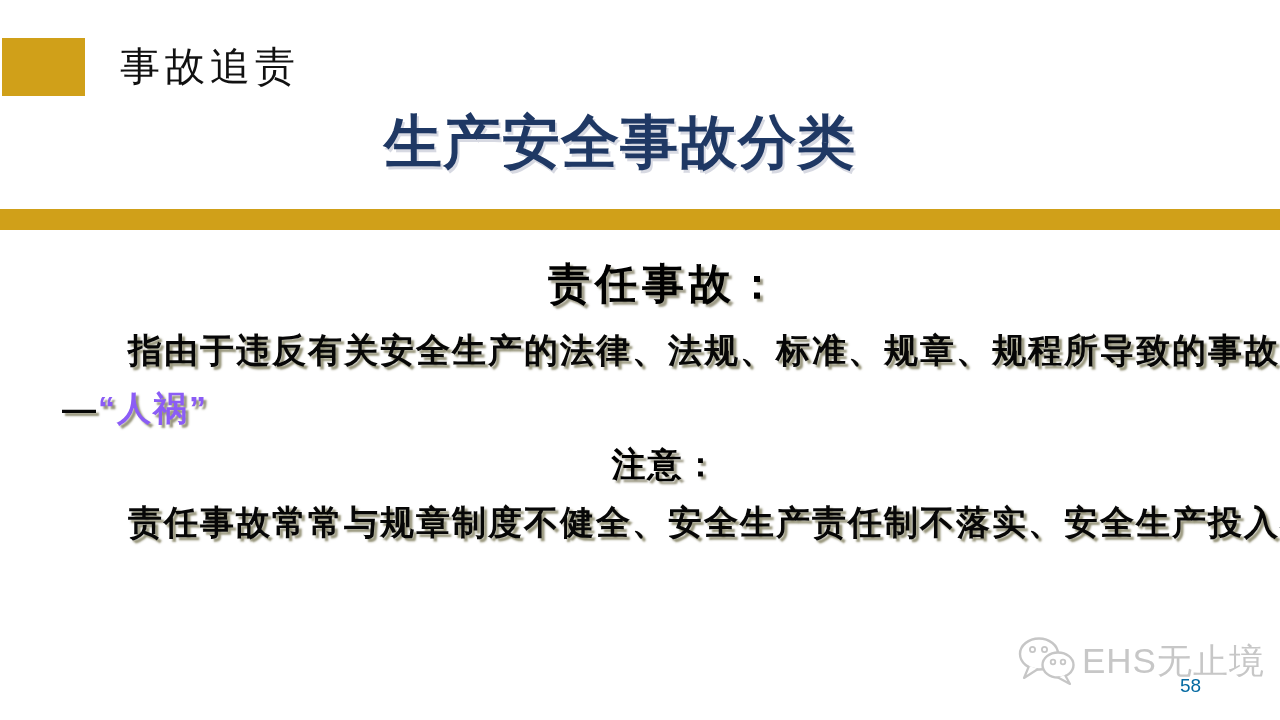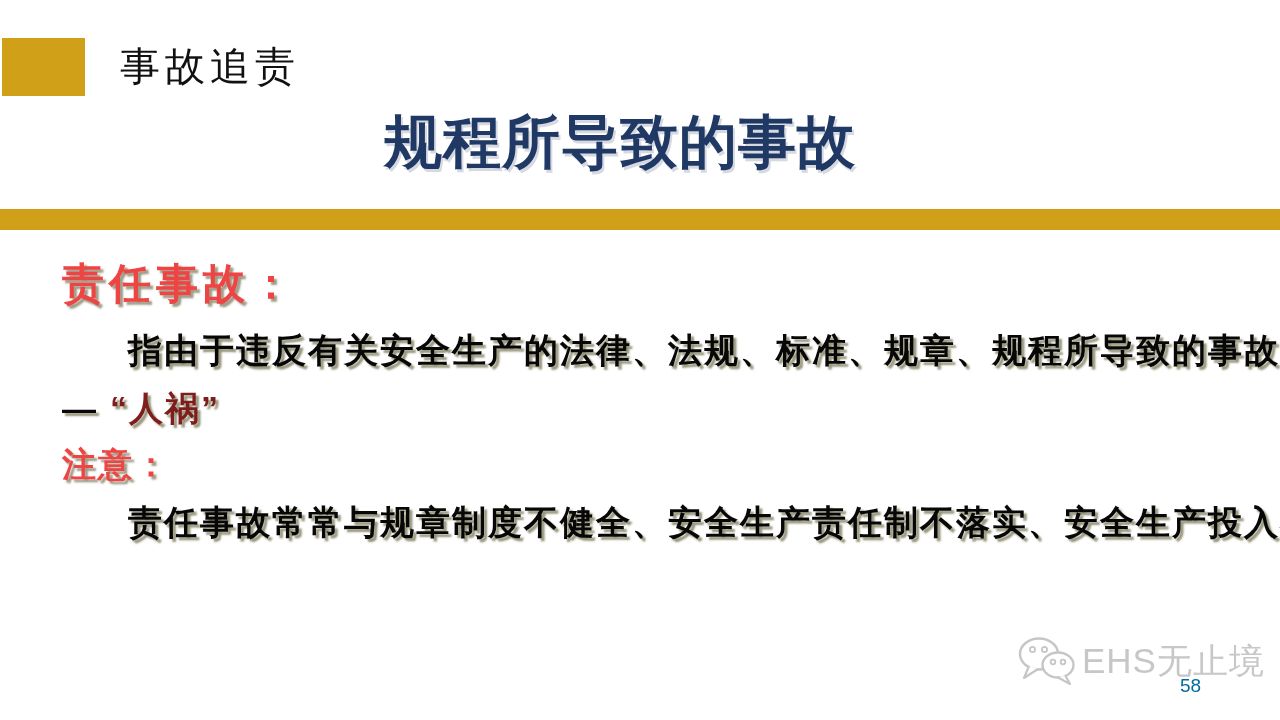--- a/index.html
+++ b/index.html
@@ -54,39 +54,39 @@
   .txt-line {
     position: absolute;
     left: 62px; right: 40px;
     line-height: 1;
     white-space: nowrap;
   }
   .heading-red {
     font-size: 42px;
     font-weight: bold;
     letter-spacing: 5px;
-    color: #ef4444;
+    color: #000000;
     text-shadow: 3px 3px 2px rgba(125,122,95,0.75);
+    text-align: center;
   }
   .heading-red.small {
     font-size: 34px;
     letter-spacing: 2px;
     font-family: Liberation Serif, serif;
   }
   .body-line {
     font-size: 34px;
     font-weight: bold;
     letter-spacing: 2px;
     color: #070707;
     text-shadow: 3px 3px 2px rgba(125,122,90,0.8);
   }
   .body-line .indent { display: inline-block; width: 66px; }
   .red-inline {
-    color: #7f1d1d;
-    margin-left: 12px;
+    color: #8b5cf6;
   }
   .pos-h1 { top: 263px; }
   .pos-p1a { top: 333px; }
   .pos-p1b { top: 391px; }
   .pos-h2 { top: 448px; }
   .pos-p2a { top: 505px; }
   .pos-p2b { top: 560px; }
 
   
   .footer-brand {
@@ -112,21 +112,21 @@
     line-height: 1;
   }
 </style>
 </head>
 <body>
 
 <div class="slide">
 
   <div class="accent-square"></div>
   <div class="slide-tag">事故追责</div>
-  <div class="slide-title">规程所导致的事故</div>
+  <div class="slide-title">生产安全事故分类</div>
   <div class="gold-bar"></div>
 
   <div class="txt-line heading-red pos-h1">责任事故：</div>
 
   <div class="txt-line body-line pos-p1a"><span class="indent"></span><span>指由于违反有关安全生产的法律、法规、标准、规章、规程所导致的事故—</span></div>
 
   <div class="txt-line body-line pos-p1b"><span>—</span><span class="red-inline">“人祸”</span></div>
 
   <div class="txt-line heading-red small pos-h2">注意：</div>
 

